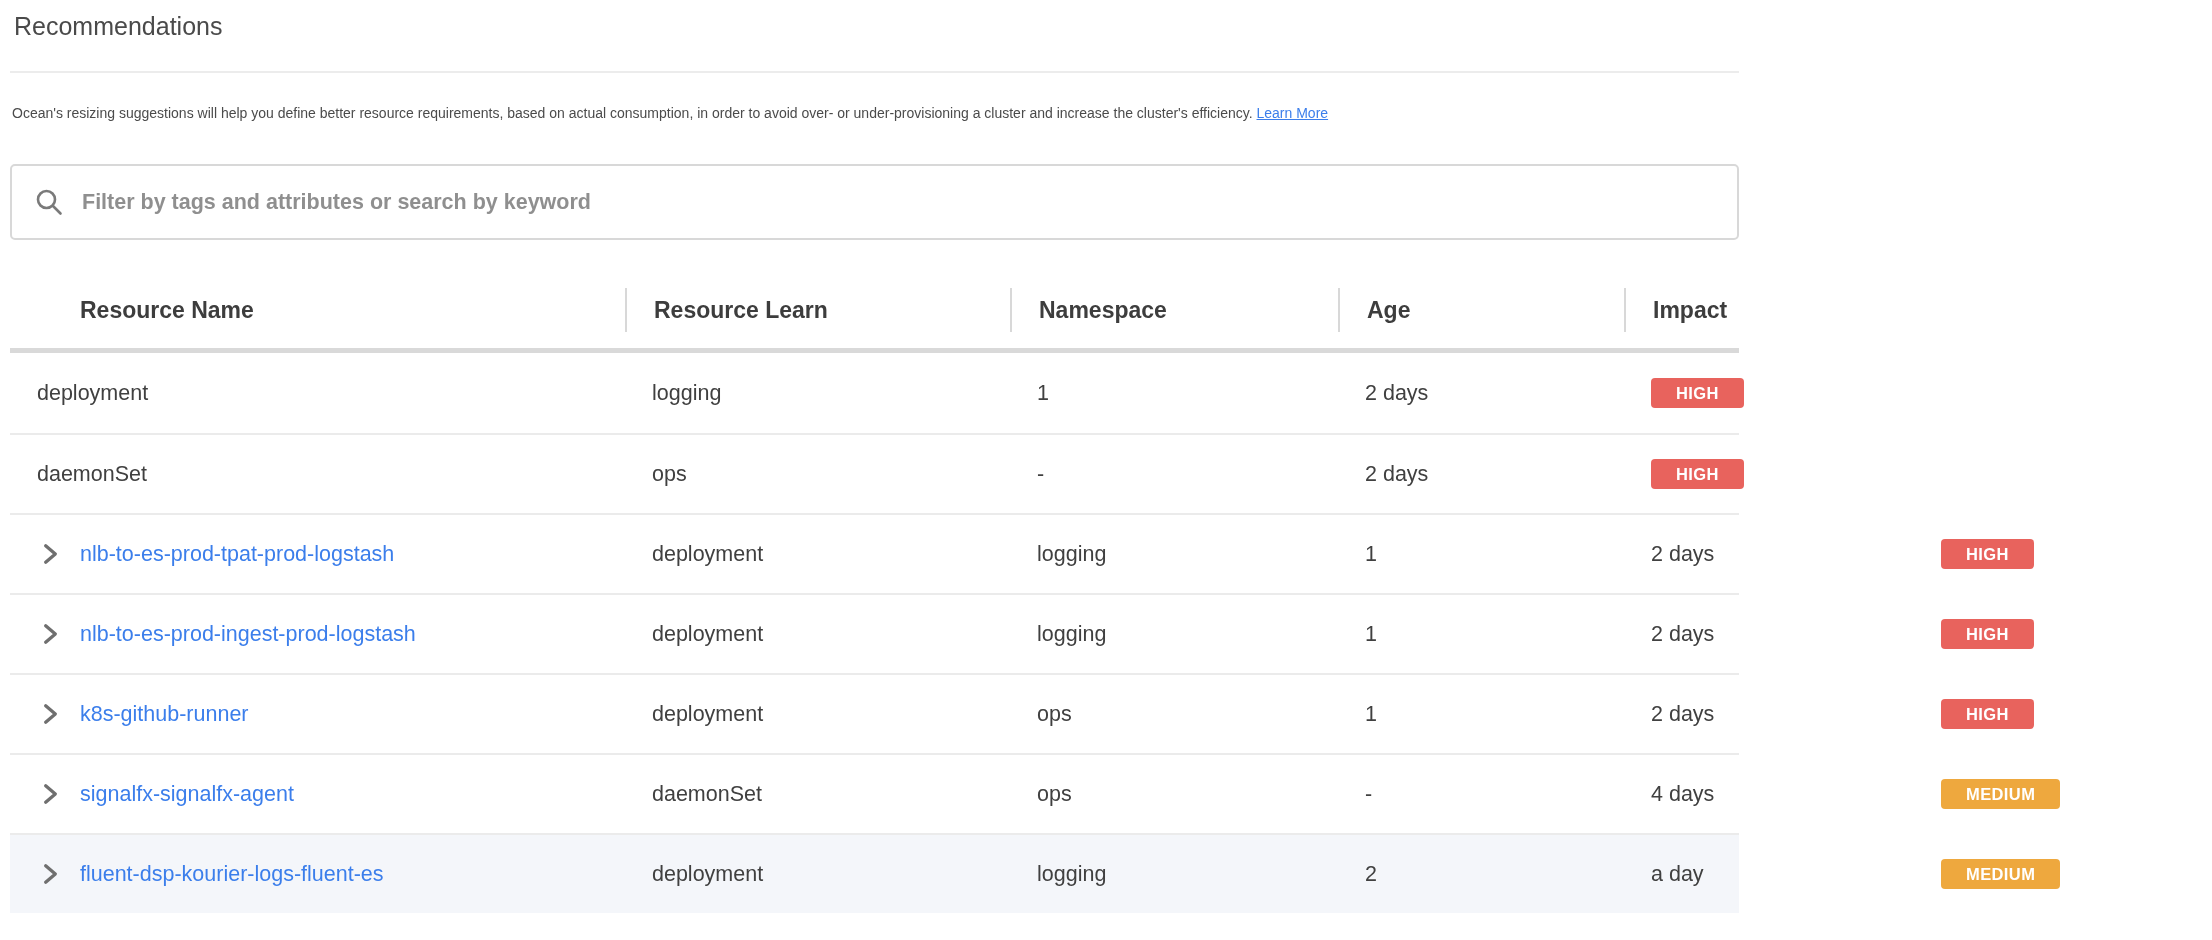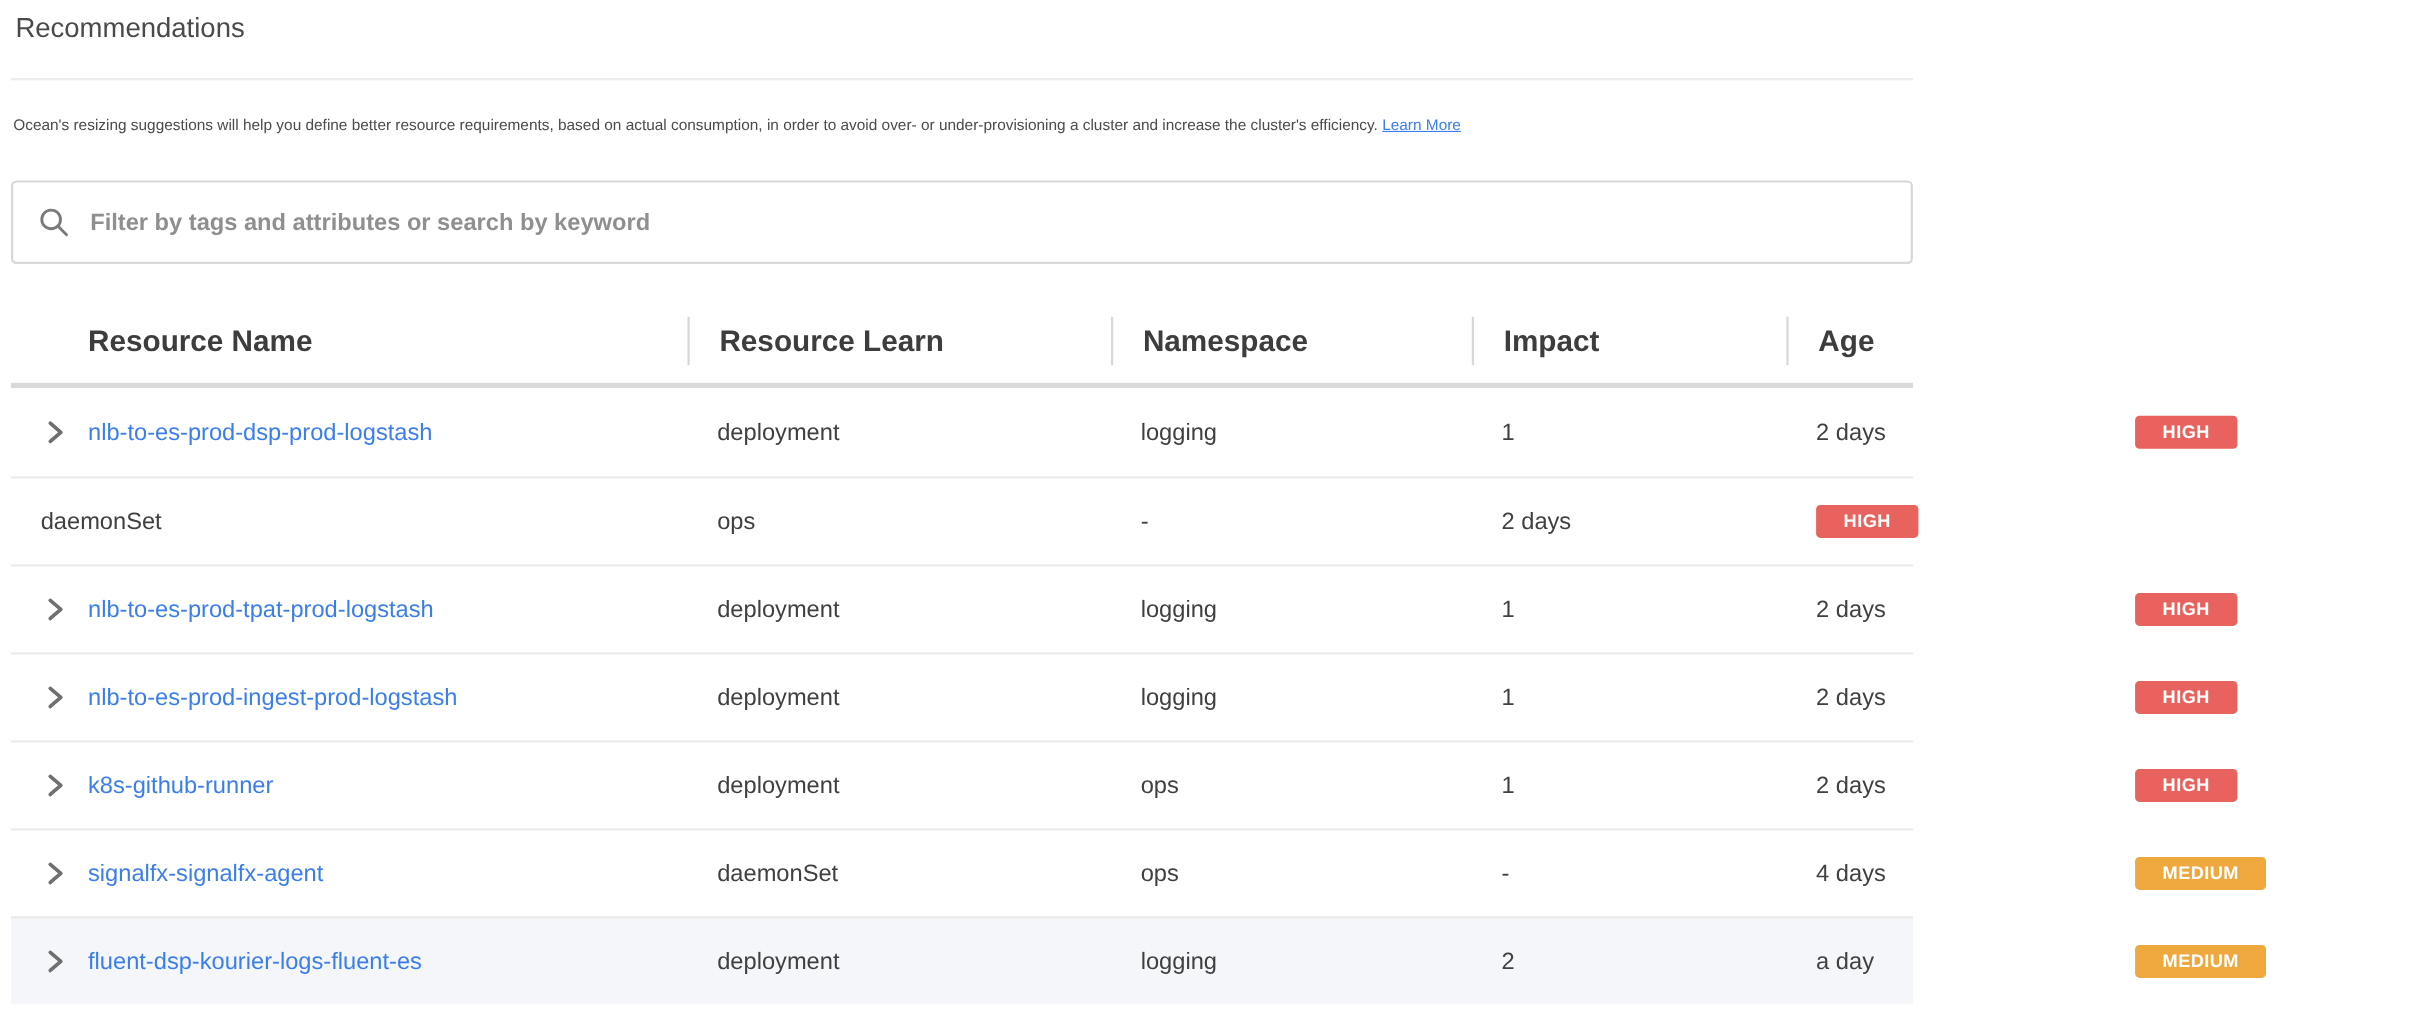--- a/index.html
+++ b/index.html
@@ -20,21 +20,21 @@
   .search-box svg { flex:0 0 auto; }
   .search-input { flex:1; border:none; outline:none; font-size:21.5px; color:#333;
                   font-family:inherit; background:transparent;font-weight:bold; }
   .search-input::placeholder { color:#8f8f8f; }
 
   .table { margin-top:32px; }
   .grid-cols { display:grid; grid-template-columns:615px 385px 328px 286px 290px 1fr; }
 
   .thead { height:81px; border-bottom:5px solid #d9d9d9; align-items:center; }
   .th { height:44px; display:flex; align-items:center; padding-left:27px;
-        font-size:27px; font-weight:700; color:#3d3d3d; }
+        font-size:23px; font-weight:700; color:#3d3d3d; }
   .th + .th { border-left:2px solid #d8d8d8; }
   .th:first-child { padding-left:70px; }
 
   .row { height:80px; align-items:center; background:#fff; }
   .row + .row { border-top:2px solid #ebebeb; }
   .row.hovered { background:#f4f6fa; }
 
   .cell { padding-left:27px; font-size:21.5px; color:#404040; }
   .cell-name { padding-left:30px; display:flex; align-items:center; }
   .chevron-btn { width:20px; height:20px; margin-right:20px; display:flex; align-items:center;
@@ -66,33 +66,25 @@
     </svg>
     <input class="search-input" type="text" placeholder="Filter by tags and attributes or search by keyword" style="">
   </div>
 
   <div class="table">
 
     <div class="thead grid-cols">
       <div class="th">Resource Name</div>
       <div class="th">Resource Learn</div>
       <div class="th">Namespace</div>
+      <div class="th">Age</div>
       <div class="th">Impact</div>
-      <div class="th">Age</div>
     </div>
 
     <div class="row grid-cols">
-      <div class="cell cell-name">
-        <button class="chevron-btn">
-          <svg width="17" height="22" viewBox="0 0 12 16">
-              <polyline points="2.5,2 9.5,8 2.5,14" fill="none" stroke="#6f6f6f" stroke-width="2.4" stroke-linecap="round" stroke-linejoin="round"></polyline>
-            </svg>
-        </button>
-        <a class="res-link">nlb-to-es-prod-dsp-prod-logstash</a>
-      </div>
       <div class="cell">deployment</div>
       <div class="cell">logging</div>
       <div class="cell">1</div>
       <div class="cell">2 days</div>
       <div class="cell">
         <span class="badge" style="background-color: rgb(232, 99, 93);">HIGH</span>
       </div>
     </div>
 
     <div class="row grid-cols">

